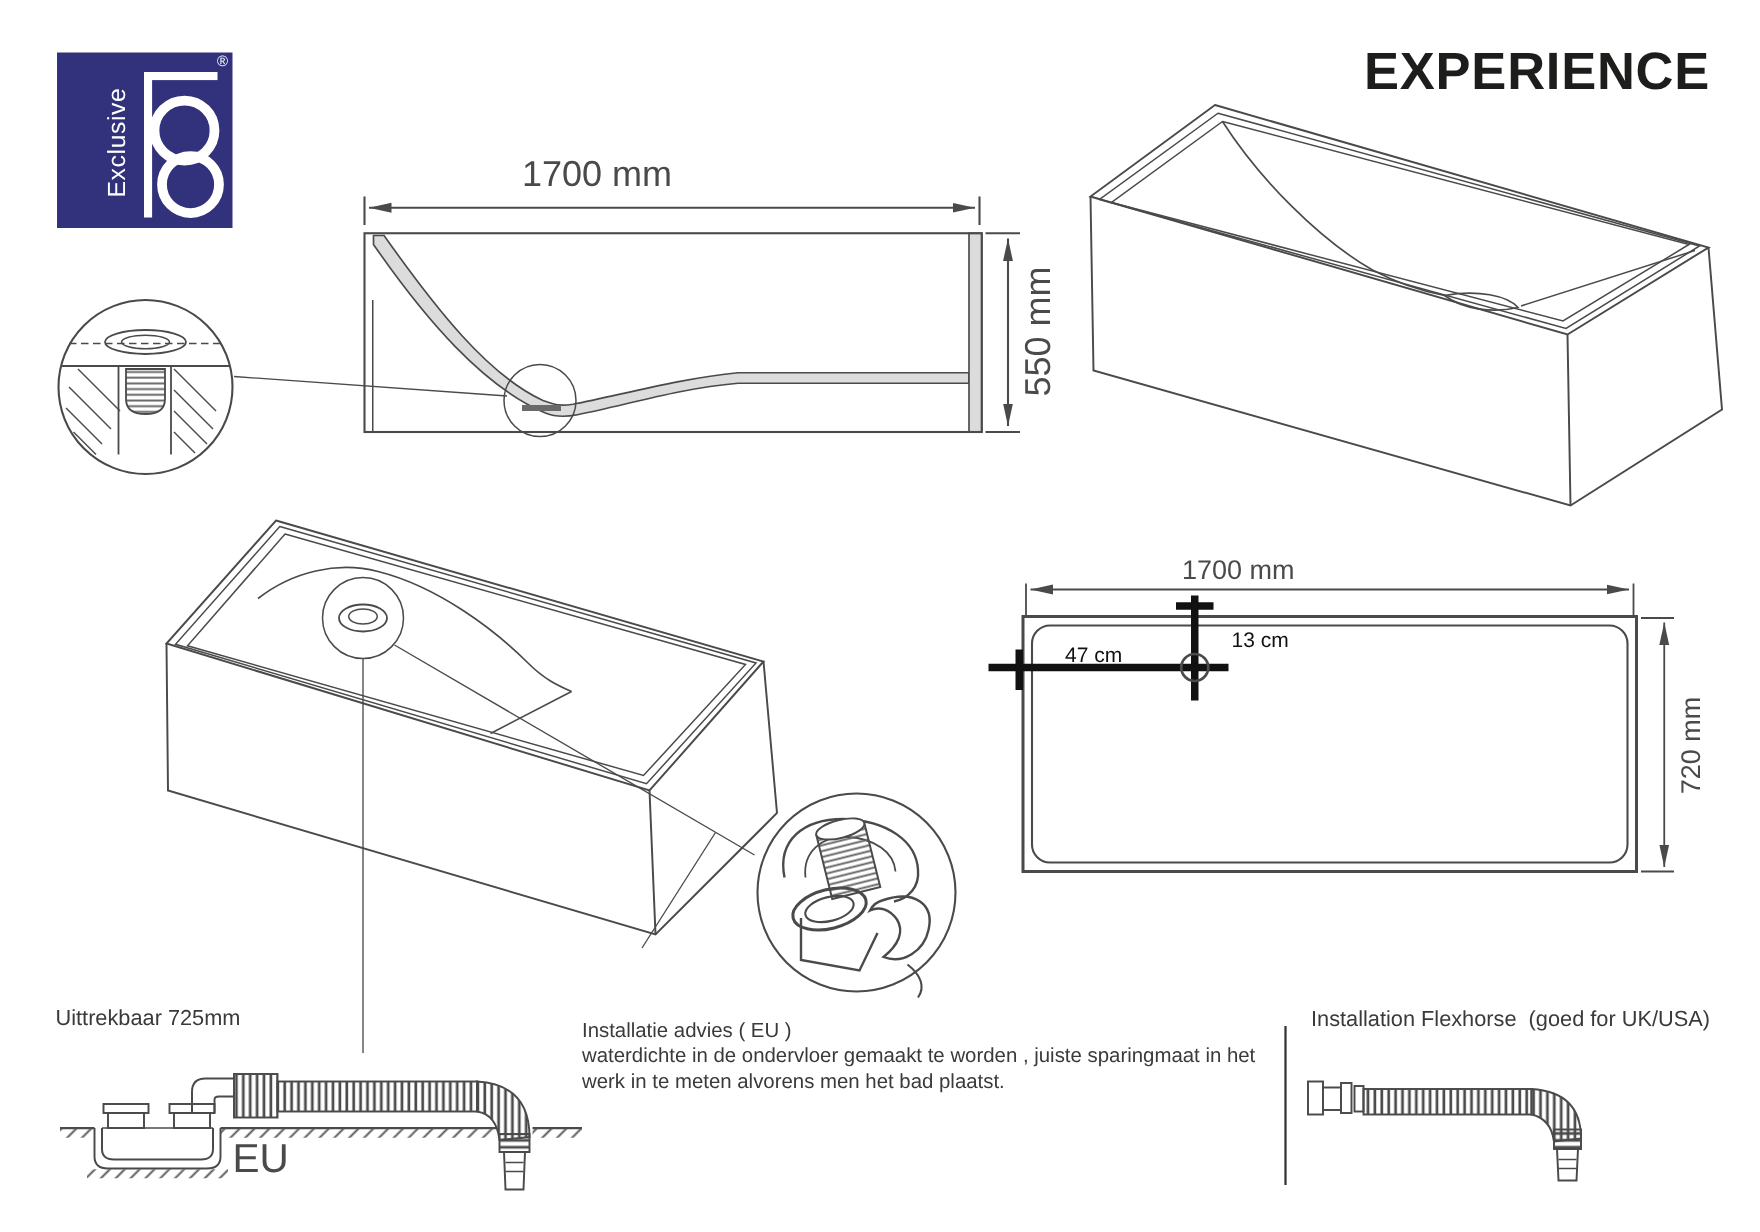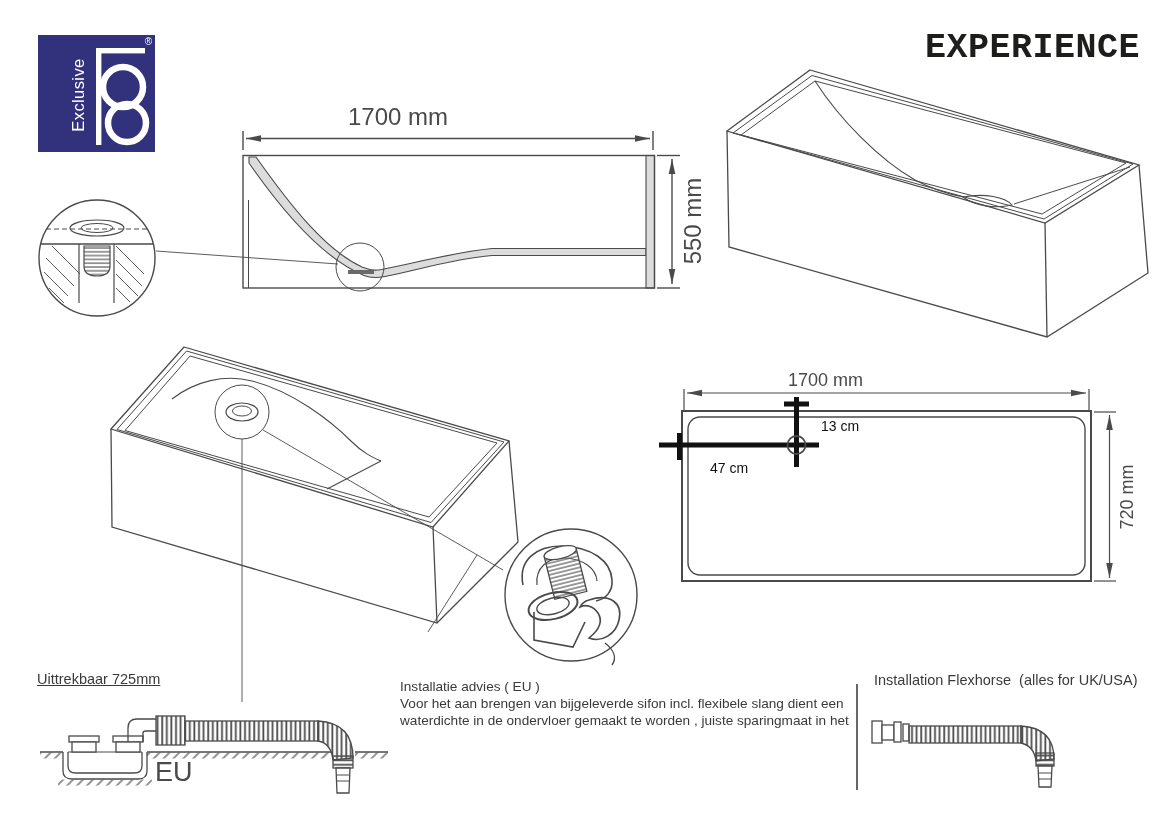--- a/index.html
+++ b/index.html
@@ -6,30 +6,30 @@
   #page{position:relative;width:1173px;height:821px;background:#ffffff;overflow:hidden;
         font-family:"Liberation Sans",sans-serif;color:#3a3a3a;}
   #art{position:absolute;left:0;top:0;}
   .txt{position:absolute;white-space:pre;}
   .dim{color:#4a4a4a;font-size:24px;}
   .dim-sm{color:#4a4a4a;font-size:18px;}
   .dim-bold{color:#111;font-size:14px;font-weight:normal;}
   .rot{transform:rotate(-90deg);transform-origin:center center;text-align:center;}
   .center{text-align:left;}
   #title{left:840px;top:28px;width:300px;text-align:right;font-size:35px;font-weight:bold;
-         color:#1d1d1b;letter-spacing:.5px;font-family:Liberation Mono, monospace;}
+         color:#1d1d1b;letter-spacing:.5px;}
   #logo{position:absolute;left:38px;top:35px;width:117px;height:117px;background:#32327c;overflow:hidden;}
   #logo .tagline{position:absolute;left:-9px;top:50px;width:100px;height:20px;color:#fff;
         font-size:16.5px;letter-spacing:.4px;transform:rotate(-90deg);transform-origin:center center;
         text-align:center;}
   #logo .reg{position:absolute;right:3px;top:1px;color:#fff;font-size:10px;}
   #logo svg{position:absolute;left:0;top:0;}
   .small-label{font-size:14.5px;color:#3a3a3a;}
   #eu-label{left:155px;top:757px;font-size:27px;color:#4a4a4a;}
-  #advice{position:absolute;left:400px;top:678px;width:470px;font-size:13.6px;line-height:17.1px;
+  #advice{position:absolute;left:388px;top:678px;width:470px;font-size:13.6px;line-height:17.1px;
           color:#3a3a3a;}
   #advice div{min-height:17.1px;}
 </style>
 </head>
 <body>
 
 <div id="page">
 
   <svg id="art" width="1173" height="821" viewBox="0 0 1173 821">
     <defs>
@@ -221,27 +221,27 @@
   </div>
 
   <div id="title" class="txt">EXPERIENCE</div>
 
   <div class="txt dim center" style="left:348px;top:103px;width:200px;">1700 mm</div>
   <div class="txt dim rot" style="left:637px;top:208px;width:110px;height:26px;">550 mm</div>
 
   <div class="txt dim-sm center" style="left:788px;top:370px;width:200px;">1700 mm</div>
   <div class="txt dim-sm rot" style="left:1082px;top:487px;width:90px;height:20px;">720 mm</div>
   <div class="txt dim-bold" style="left:821px;top:418px;">13 cm</div>
-  <div class="txt dim-bold" style="left:710px;top:460px;">47 cm</div>
-
-  <div class="txt small-label" style="left:37px;top:671px;text-decoration:underline;">Uittrekbaar 725mm</div>
+  <div class="txt dim-bold" style="left:710px;top:428px;">47 cm</div>
+
+  <div class="txt small-label" style="left:37px;top:671px;">Uittrekbaar 725mm</div>
   <div id="eu-label" class="txt">EU</div>
 
   <div id="advice">
     <div>Installatie advies ( EU )</div>
-    <div>Voor het aan brengen van bijgeleverde sifon incl. flexibele slang dient een</div>
     <div>waterdichte in de ondervloer gemaakt te worden , juiste sparingmaat in het</div>
+    <div>werk in te meten alvorens men het bad plaatst.</div>
     <div></div>
   </div>
 
-  <div class="txt small-label" style="left:874px;top:672px;">Installation Flexhorse  (alles for UK/USA)</div>
+  <div class="txt small-label" style="left:874px;top:672px;">Installation Flexhorse  (goed for UK/USA)</div>
 
 </div>
 
 </body></html>

